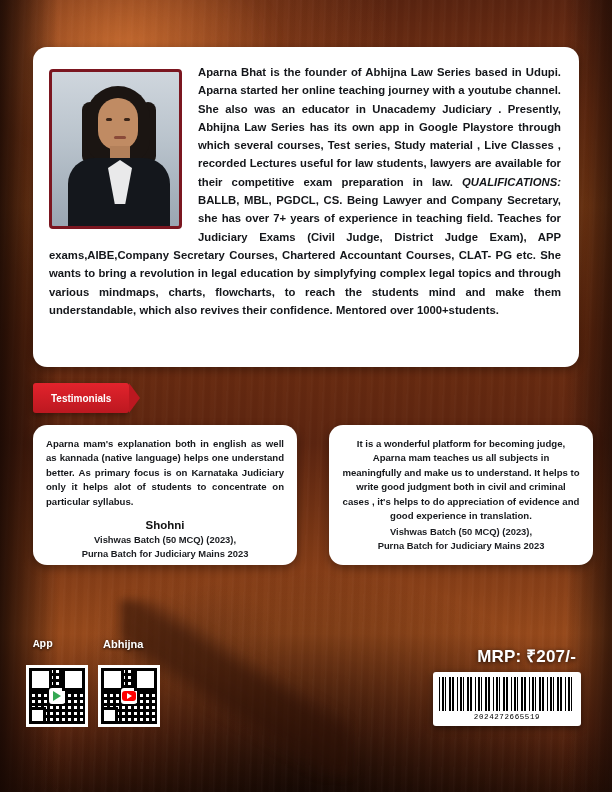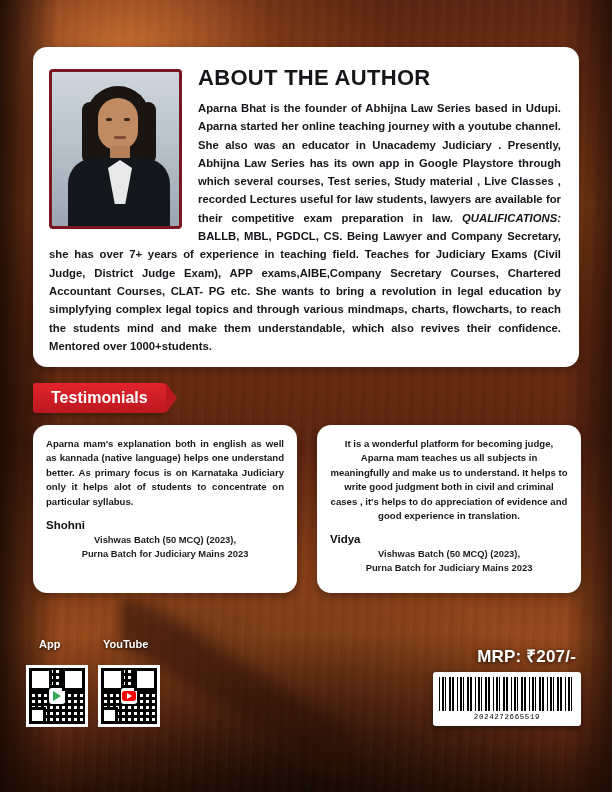--- a/index.html
+++ b/index.html
@@ -144,45 +144,46 @@
 
   
   #testimonials-ribbon {
     position: absolute;
     left: 33px; top: 383px;
     height: 30px;
     padding: 8px 18px;
     display: flex; align-items: center;
     background: linear-gradient(180deg,#e2232c,#bc1820);
     color: #fff;
-    font-size: 16px;
+    font-size: 10px;
     font-weight: 800;
     border-radius: 3px 3px 3px 3px;
     box-shadow: 0 2px 6px rgba(0,0,0,.4);
   }
   #testimonials-ribbon::after {
     content:"";
     position:absolute; right:-11px; top:0;
     border-top: 15px solid transparent;
     border-bottom: 15px solid transparent;
     border-left: 11px solid #bc1820;
   }
 
-  .t-card { top: 425px; width: 264px; height: 168px; padding: 12px 13px 26px; }
+  .t-card { top: 425px; width: 264px; height: 140px; padding: 12px 13px 26px; }
   #testimonial-1 { left: 33px; }
-  #testimonial-2 { left: 317px; }
+  #testimonial-2 { left: 329px; }
   .t-text {
     font-size: 9.6px;
     line-height: 1.5;
     color: #16181c;
     text-align: justify;
     font-weight: 700;
   }
   #testimonial-2 .t-text { text-align: center; }
   .t-name {
+    text-align: center;
     font-size: 11.5px;
     font-weight: 800;
     color: #111;
     margin-top: 10px;
   }
   .t-meta {
     text-align: center;
     font-size: 9.4px;
     line-height: 1.45;
     color: #1a1c20;
@@ -194,21 +195,21 @@
   .qr-block { position: absolute; }
   #qr-app { left: 26px; top: 665px; }
   #qr-youtube { left: 98px; top: 665px; }
   .qr-label {
     position: absolute;
     font-size: 11px;
     font-weight: 800;
     color: #ffffff;
     text-shadow: 0 1px 3px rgba(0,0,0,.8);
   }
-  #label-app { left: 39px; top: 638px; }
+  #label-app { left: 33px; top: 638px; font-family: Liberation Mono, monospace; }
   #label-youtube { left: 103px; top: 638px; }
 
   .qr {
     width: 62px; height: 62px;
     background: #fff;
     padding: 3px;
     position: relative;
   }
   .qr canvas, .qr .qr-pattern { display:block; width:100%; height:100%; }
   .qr-pattern {
@@ -305,47 +306,45 @@
     <div class="ph-hair"></div>
     <div class="ph-face"></div>
     <div class="ph-eye l"></div>
     <div class="ph-eye r"></div>
     <div class="ph-mouth"></div>
     <div class="ph-neck"></div>
     <div class="ph-body"></div>
     <div class="ph-shirt"></div>
   </div>
 
-  <h1 class="about-title">ABOUT THE AUTHOR</h1>
 
   <div class="about-body">
     <span>Aparna Bhat is the founder of Abhijna Law Series based in Udupi. Aparna started her online teaching journey with a youtube channel. She also was an educator in Unacademy Judiciary . Presently, Abhijna Law Series has its own app in Google Playstore through which several courses, Test series, Study material , Live Classes , recorded Lectures useful for law students, lawyers are available for their competitive exam preparation in law. </span><b>QUALIFICATIONS:</b><span> BALLB, MBL, PGDCL, CS. Being Lawyer and Company Secretary, she has over 7+ years of experience in teaching field. Teaches for Judiciary Exams (Civil Judge, District Judge Exam), APP exams,AIBE,Company Secretary Courses, Chartered Accountant Courses, CLAT- PG etc. She wants to bring a revolution in legal education by simplyfying complex legal topics and through various mindmaps, charts, flowcharts, to reach the students mind and make them understandable, which also revives their confidence. Mentored over 1000+students.</span>
   </div>
 </div>
 
 <div id="testimonials-ribbon">
   <span>Testimonials</span>
 </div>
 
 <div class="card t-card" id="testimonial-1">
   <div class="t-text">Aparna mam's explanation both in english as well as kannada (native language) helps one understand better. As primary focus is on Karnataka Judiciary only it helps alot of students to concentrate on particular syllabus.</div>
   <div class="t-name">Shohni</div>
   <div class="t-meta" style="white-space:pre-line;">Vishwas Batch (50 MCQ) (2023),
 Purna Batch for Judiciary Mains 2023</div>
 </div>
 
 <div class="card t-card" id="testimonial-2">
   <div class="t-text">It is a wonderful platform for becoming judge, Aparna mam teaches us all subjects  in meaningfully and make us to understand. It helps to write good judgment both in civil and criminal cases , it's helps to do appreciation of evidence and good experience in translation.</div>
-  <div class="t-name">Vidya</div>
   <div class="t-meta" style="white-space:pre-line;">Vishwas Batch (50 MCQ) (2023),
 Purna Batch for Judiciary Mains 2023</div>
 </div>
 
 <div class="qr-label" id="label-app">App</div>
-<div class="qr-label" id="label-youtube">YouTube</div>
+<div class="qr-label" id="label-youtube">Abhijna</div>
 
 <div class="qr-block" id="qr-app">
   <div class="qr">
     <div class="qr-pattern">
       <span class="qr-corner"></span>
       <span class="qr-center">
           <i class="play-tri"></i>
         </span>
     </div>
   </div>

